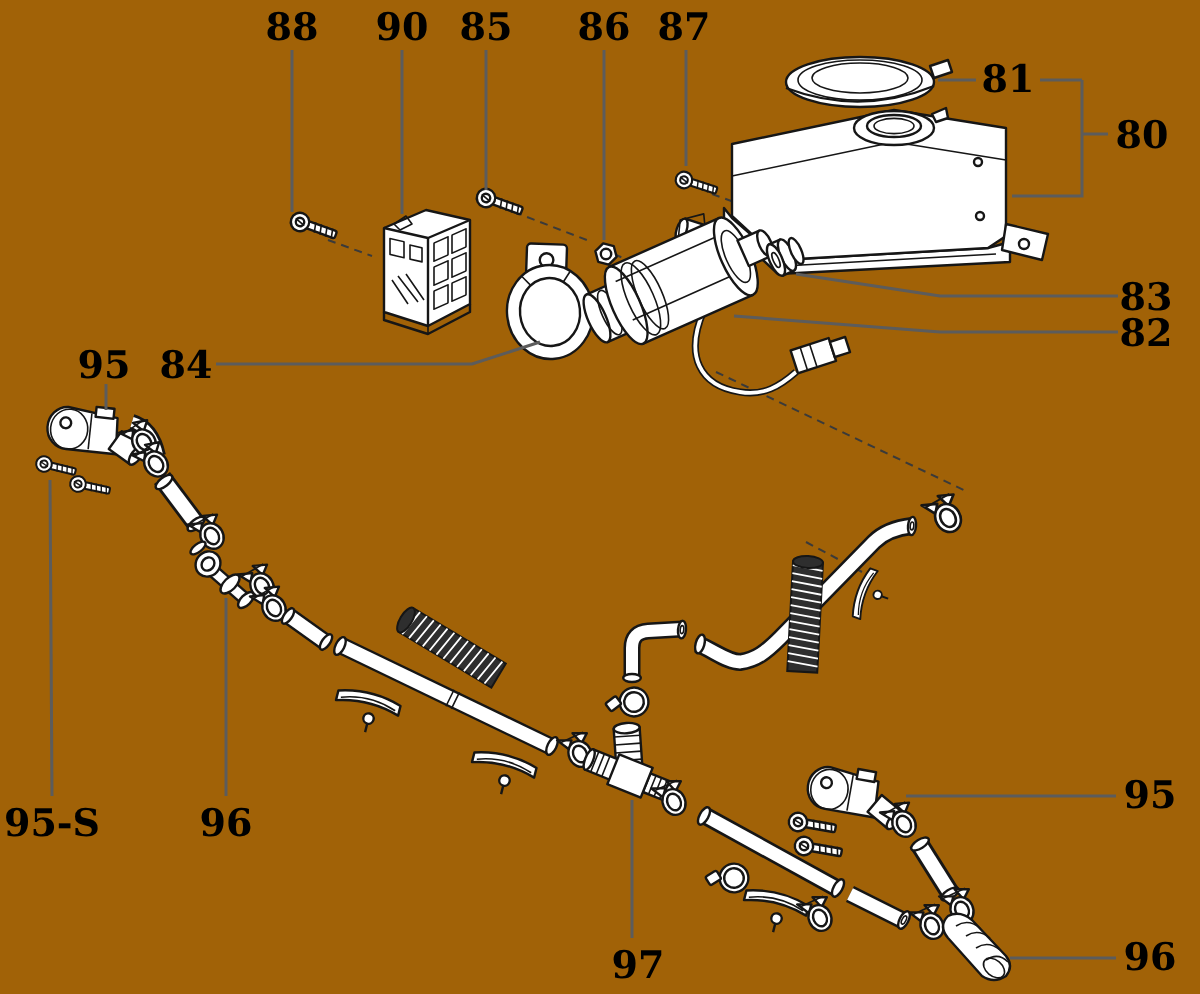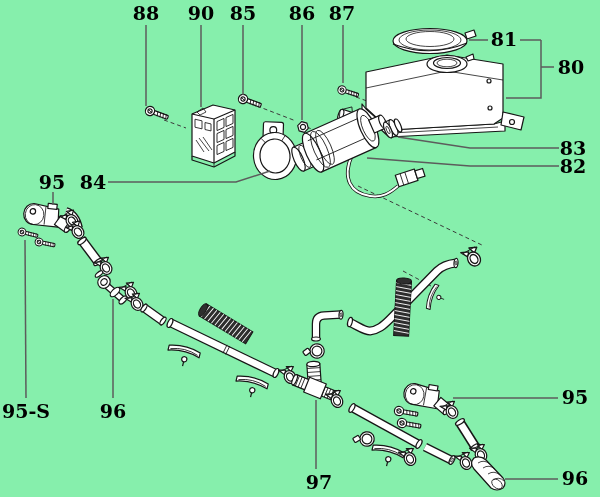--- a/index.html
+++ b/index.html
@@ -1,16 +1,16 @@
 <!DOCTYPE html>
 <html><head>
 <meta charset="utf-8">
 <style>
   html,body{margin:0;padding:0;background:#ffffff;}
-  .stage{position:relative;width:600px;height:497px;background:#86efac;overflow:hidden;
+  .stage{position:relative;width:600px;height:497px;background:#a16207;overflow:hidden;
          font-family:"DejaVu Serif",serif;}
   svg{position:absolute;left:0;top:0;}
   .callout{font:700 19px "DejaVu Serif",serif;fill:#000000;text-anchor:middle;}
   .leader{stroke:#5c5c5c;stroke-width:1.5;fill:none;stroke-linecap:butt;}
   .dash{stroke:#3a3a3a;stroke-width:1;fill:none;stroke-dasharray:4 3;}
   .pw{fill:#ffffff;stroke:#161616;stroke-width:1.2;stroke-linejoin:round;}
   .pn{fill:none;stroke:#161616;stroke-width:1.2;stroke-linejoin:round;}
   .thin{stroke-width:0.8;}
   .tube{stroke:#161616;fill:none;stroke-linecap:butt;}
   .tin{stroke:#ffffff;fill:none;stroke-linecap:butt;}

